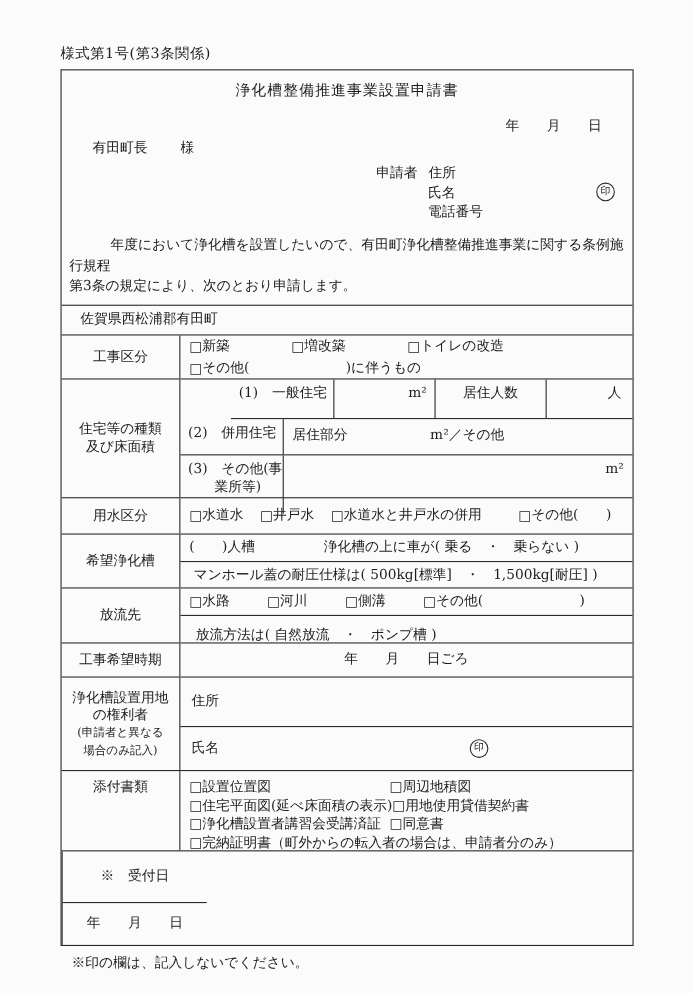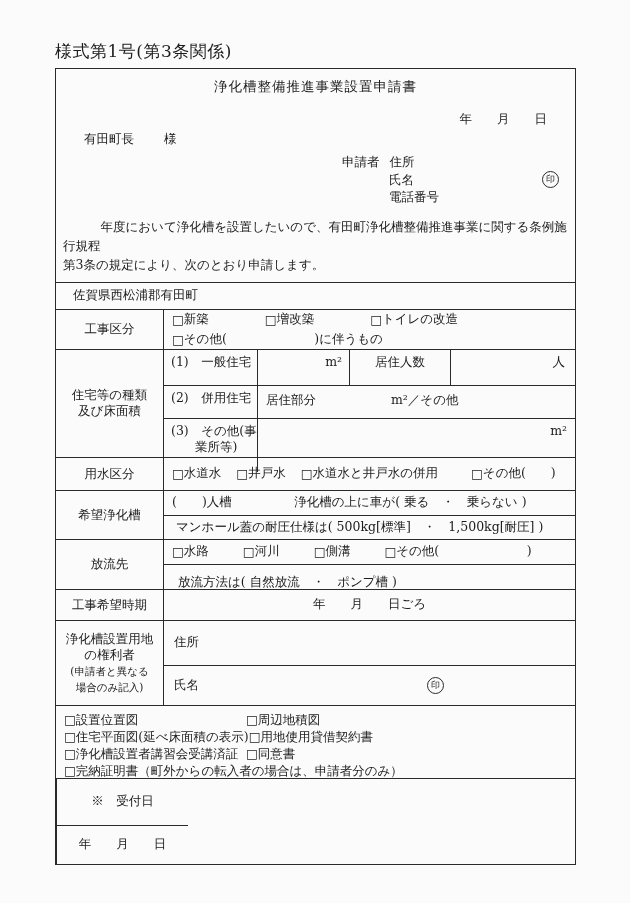--- a/index.html
+++ b/index.html
@@ -1,20 +1,20 @@
 <!DOCTYPE html>
 <html><head>
 <meta charset="utf-8">
 <style>
   * { box-sizing: border-box; margin: 0; padding: 0; }
   html,body { width:630px; height:903px; background:#fbfbfb; overflow:hidden; }
   body { font-family:"DejaVu Serif","Liberation Serif",serif; font-size:12.5px; color:#1c1c1c; }
   i { font-style:normal; }
   .sheet { padding:40px 54px 0 55px; }
-  .form-no { font-size:17px; margin-bottom:5px; letter-spacing:.5px; }
+  .form-no { font-size:13px; margin-bottom:5px; letter-spacing:.5px; }
   .outer { border:1px solid #2a2a2a; background:#fbfbfb; }
 
   
   .title { text-align:center; font-size:13.5px; padding-top:9px; letter-spacing:1px; }
   .date-line { text-align:right; padding-right:28px; margin-top:15px; }
   .mayor-line { margin-left:28px; margin-top:3px; }
   .sama { margin-left:26px; }
   .applicant { margin-left:286px; margin-top:5px; line-height:17.5px; }
   .app-row { display:flex; align-items:center; }
   .app-who { margin-right:10px; }
@@ -37,21 +37,21 @@
   .r-location { height:27px; }
   .r-location .val { padding-left:17px; }
 
   .r-construction { height:40px; }
   .cons-line { display:flex; align-items:center; height:20px; padding-left:8px; }
   .cons-line.one { gap:56px; }
 
   .r-housing { height:108px; }
   .sub { display:flex; border-bottom:1px solid #2a2a2a; }
   .sub:last-child { border-bottom:none; }
-  .s1 { height:36px; } .s2 { height:33px; } .s3 { height:53px; }
+  .s1 { height:36px;margin-left:46px; } .s2 { height:33px; } .s3 { height:53px; }
   .subno { flex:0 0 94px; border-right:1px solid #2a2a2a; padding:4px 0 0 7px; line-height:16px; }
   .c-m2 { flex:0 0 92px; border-right:1px solid #2a2a2a; text-align:right; padding:4px 7px 0 0; }
   .c-occ { flex:0 0 101px; border-right:1px solid #2a2a2a; text-align:center; padding-top:4px; }
   .c-person { flex:1; text-align:right; padding:4px 10px 0 0; }
   .c-span { flex:1; padding:6px 0 0 8px; }
   .c-m2b { flex:1; text-align:right; padding:4px 8px 0 0; }
   .ind2 { padding-left:24px; }
 
   .r-water { height:33px; }
   .water-line { display:flex; align-items:center; height:100%; gap:15px; padding-left:8px; }
@@ -262,20 +262,21 @@
           <div class="own-name">
             <span>氏名</span>
             <span class="seal">
                 <i>印</i>
               </span>
           </div>
         </div>
       </div>
 
       <div class="row r-attach">
+        <div class="lab">添付書類</div>
         <div class="val att">
           <div class="att-row">
             <span class="att-c1 cbi">
                 <span>□</span>
                 <span>設置位置図</span>
               </span>
             <span class="cbi">
                 <span>□</span>
                 <span>周辺地積図</span>
               </span>
@@ -312,13 +313,14 @@
       <div class="row r-approval">
         <div class="ap-right">
           <div class="rec-label">※　受付日</div>
           <div class="rec-date">年　　月　　日</div>
         </div>
       </div>
 
     </div>
   </div>
 
+  <div class="footer-note">※印の欄は、記入しないでください。</div>
 </div>
 
 </body></html>

